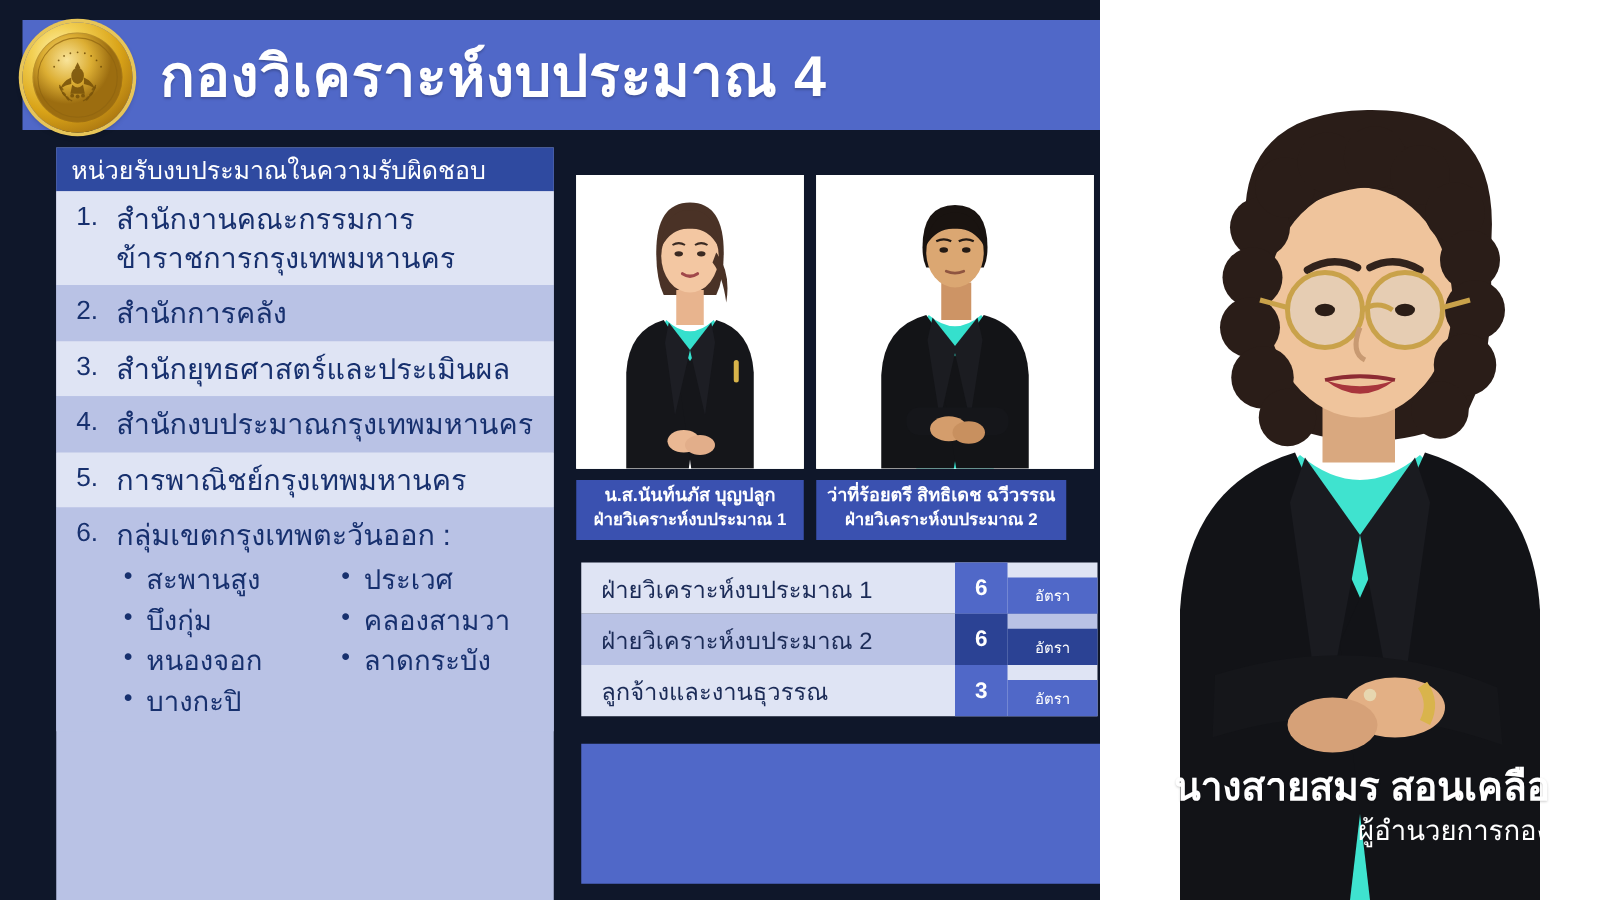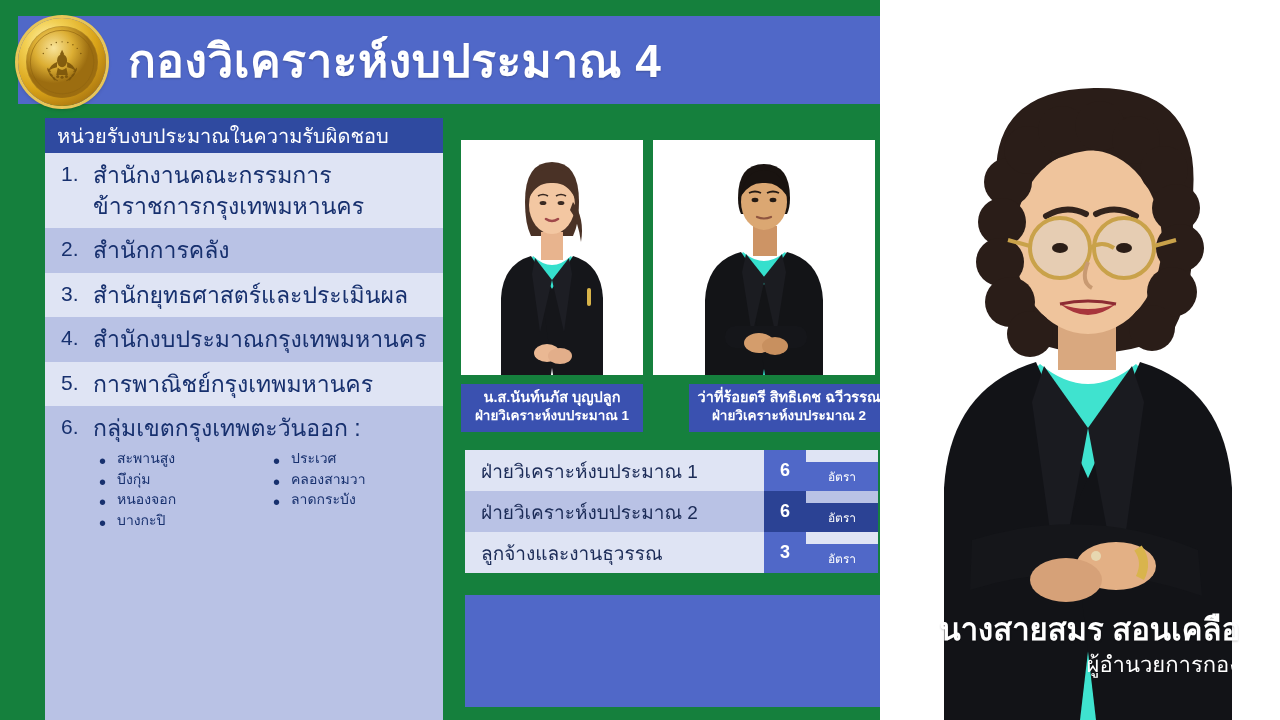--- a/index.html
+++ b/index.html
@@ -8,21 +8,21 @@
     padding: 0;
     background: #ffffff;
   }
   body {
     font-family: "Liberation Sans", "DejaVu Sans", sans-serif;
   }
   #slide {
     position: relative;
     width: 1280px;
     height: 720px;
-    background: #15803d;
+    background: #0f172a;
     overflow: hidden;
   }
 
   
   .header-bar {
     position: absolute;
     left: 18px;
     top: 16px;
     width: 862px;
     height: 88px;
@@ -119,21 +119,21 @@
     gap: 14px;
     margin: 4px 0 0 42px;
   }
   .district-col {
     list-style: none;
     margin: 0;
     padding: 0;
     width: 160px;
   }
   .district-col li {
-    font-size: 14px;
+    font-size: 22px;
     line-height: 1.48;
     color: #17306e;
     position: relative;
     padding-left: 20px;
   }
   .district-col li::before {
     content: "\2022";
     position: absolute;
     left: 2px;
     top: -1px;
@@ -164,21 +164,21 @@
     color: #ffffff;
     text-align: center;
     padding: 4px 6px 6px 6px;
     box-sizing: border-box;
     line-height: 1.28;
     margin-top: 12px;
   }
   .name-plate .pname { font-size: 14.5px; font-weight: 700; white-space: nowrap; }
   .name-plate .pdept { font-size: 13.5px; font-weight: 700; white-space: nowrap; }
   .plate-1 { left: 461px; top: 372px; width: 182px; height: 48px; }
-  .plate-2 { left: 689px; top: 372px; width: 200px; height: 48px; }
+  .plate-2 { left: 653px; top: 372px; width: 200px; height: 48px; }
 
   
   .headcount {
     position: absolute;
     left: 465px;
     top: 450px;
     width: 413px;
   }
   .hc-row {
     display: flex;

